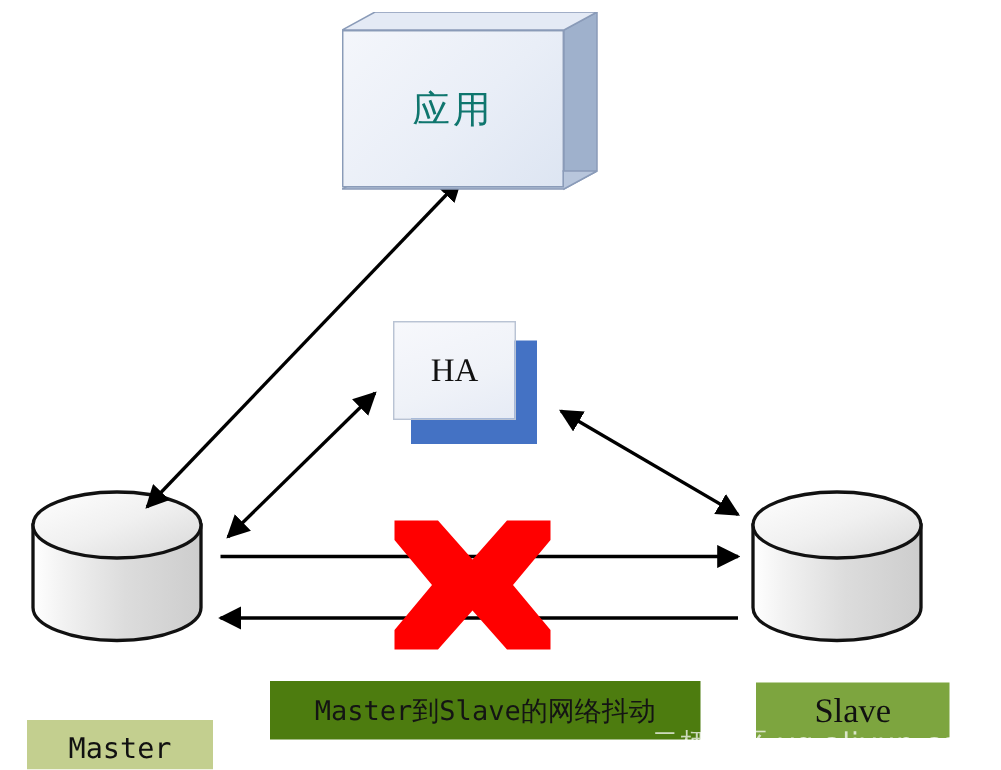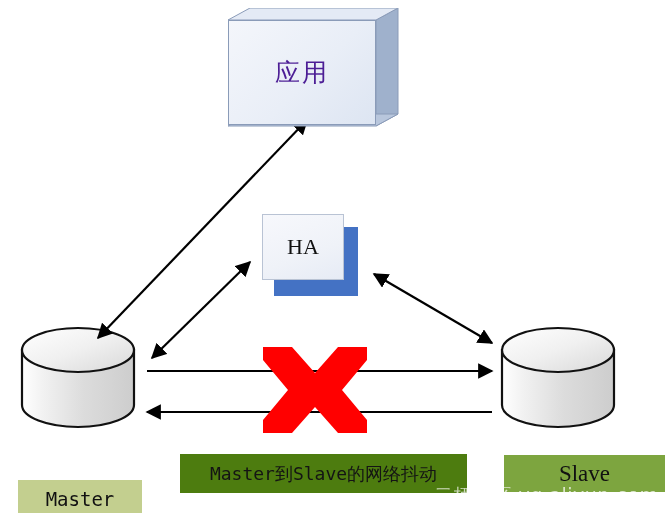--- a/index.html
+++ b/index.html
@@ -48,21 +48,21 @@
     position: absolute;
     left: 0;
     top: 12px;
     width: 148px;
     height: 105px;
     display: flex;
     align-items: center;
     justify-content: center;
     font-family: "DejaVu Sans", sans-serif;
     font-size: 25px;
-    color: #4c1d95;
+    color: #0f766e;
     z-index: 4;
     letter-spacing: 2px;
     border-radius: 17px;
   }
 
   
   .ha-group {
     position: absolute;
     left: 262px;
     top: 214px;
@@ -130,21 +130,21 @@
     width: 287px;
     height: 39px;
     background: #4d7c0f;
     font-family: "DejaVu Sans Mono", monospace;
     font-size: 18px;
     color: #141414;
   }
   .chip-slave {
     left: 504px;
     top: 455px;
-    width: 161px;
+    width: 129px;
     height: 37px;
     background: #7da53f;
     font-family: "Liberation Serif", serif;
     font-size: 23px;
     color: #111111;
   }
 
   
   .watermark {
     position: absolute;

